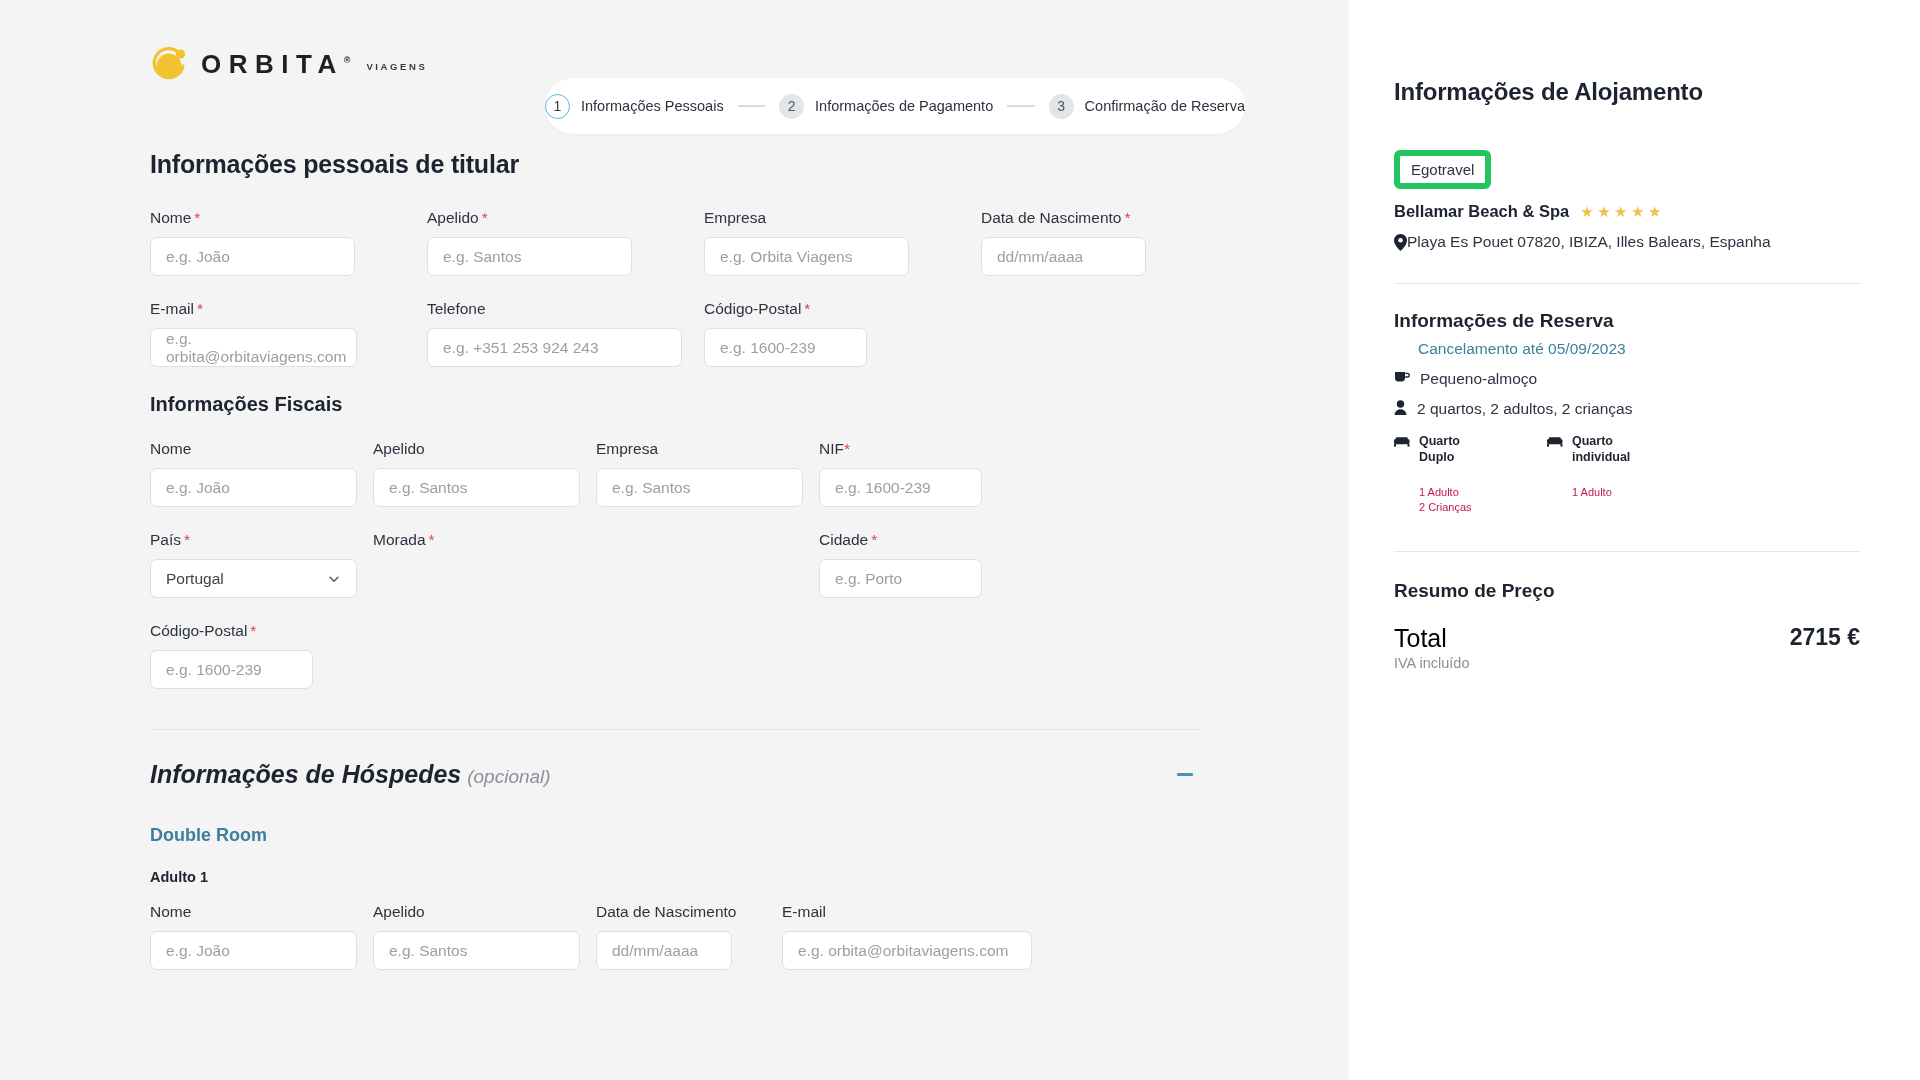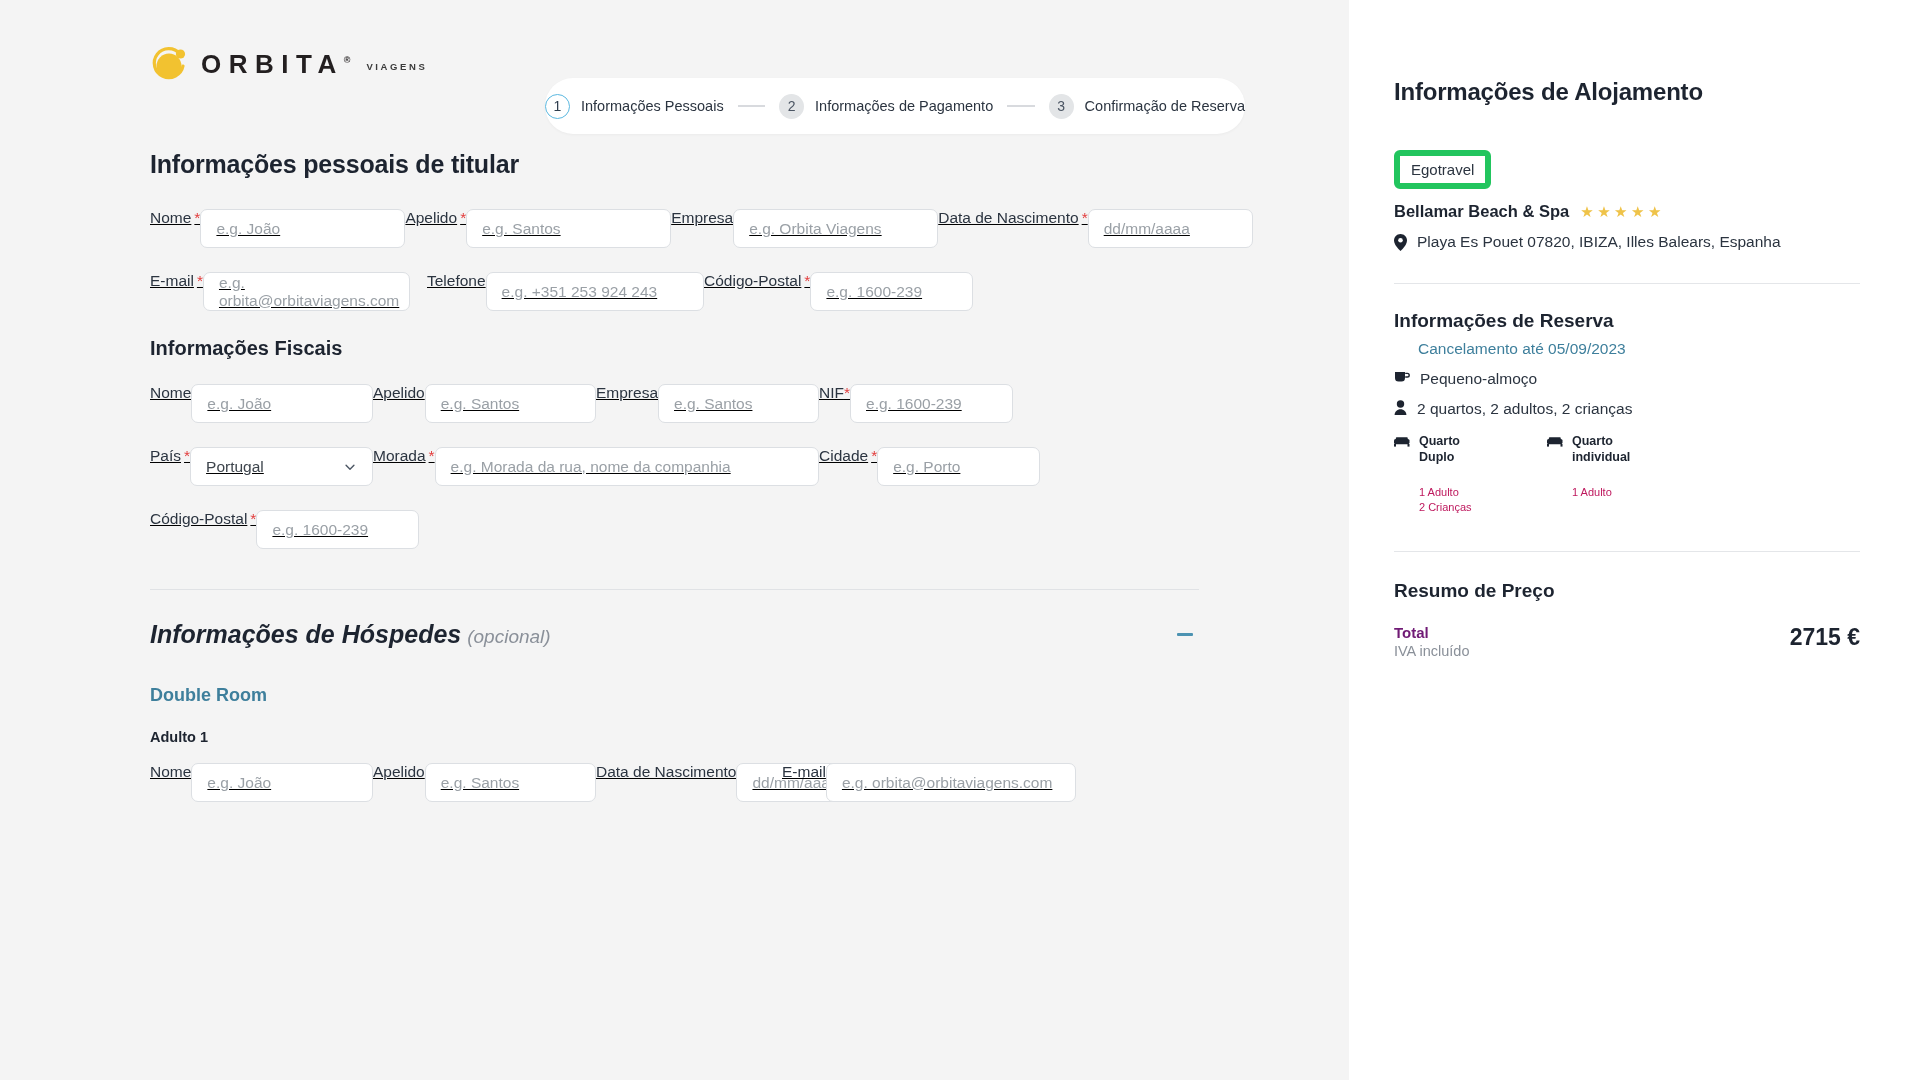--- a/index.html
+++ b/index.html
@@ -62,21 +62,21 @@
   h1.section-title {
     font-size: 25px; font-weight: 700; color: #1d2430;
     margin-top: 22px; margin-bottom: 30px; letter-spacing: -0.2px;
   }
   h2.sub-title {
     font-size: 20px; font-weight: 700; color: #1d2430;
     margin-top: 26px; margin-bottom: 24px;
   }
 
   .row { display: flex; gap: 0; margin-bottom: 24px; }
-  .field { display: flex; flex-direction: row; text-decoration: underline; }
+  .field { display: flex; flex-direction: column; }
   .field-label {
     font-size: 15.5px; color: #2b3440; margin-bottom: 10px; white-space: nowrap;
   }
   .req { color: #e23b3b; margin-left: 3px; }
   .req.tight { margin-left: 0px; }
   .input {
     height: 39px; border: 1px solid #dcdfe3; border-radius: 7px;
     background: #ffffff; padding: 0 15px;
     font-size: 15.5px; color: #9aa0a6;
     display: flex; align-items: center;
@@ -120,38 +120,38 @@
     font-size: 24px; font-weight: 700; color: #1d2430; letter-spacing: -0.2px;
   }
   .badge {
     display: inline-block; margin-top: 44px;
     border: 6px solid #22c55e; border-radius: 6px;
     padding: 5px 11px; font-size: 15px; color: #2b3440;
   }
   .hotel-line { display: flex; align-items: center; gap: 11px; margin-top: 13px; }
   .hotel-name { font-size: 16.5px; font-weight: 700; color: #1d2430; }
   .stars { display: flex; gap: 3.5px; color: #efc349; font-size: 15px; line-height: 1; }
-  .addr-line { display: flex; align-items: center; gap: 10px; margin-top: 12px; }
+  .addr-line { display: flex; align-items: center; margin-top: 12px; }
   .addr-text { font-size: 15.5px; color: #2b3440; }
   .ic { flex: 0 0 auto; display: inline-flex; }
   .aside-divider { height: 1px; background: #e4e6e9; margin: 32px 0 0 0; }
   .aside h3 {
     font-size: 19px; font-weight: 700; color: #1d2430; margin-top: 26px; margin-bottom: 16px;
   }
   .info-line { display: flex; align-items: flex-start; gap: 10px; margin-bottom: 12px; }
   .info-text { font-size: 15.5px; color: #2b3440; }
   .cancel-link { font-size: 15.5px; color: #3e7f9c; margin-left: 24px; display: block; margin-top: 3px; }
   .rooms { display: flex; gap: 58px; margin-top: 16px; }
   .room-col { display: flex; gap: 9px; align-items: flex-start; }
   .room-name { font-size: 12.5px; font-weight: 700; color: #1d2430; line-height: 1.25; max-width: 70px;}
   .room-occ { font-size: 11px; color: #be185d; margin-top: 20px; line-height: 1.35; }
   .price-total {
     display: flex; justify-content: space-between; align-items: flex-start; margin-top: 22px;
   }
-  .total-label { font-size: 15px; font-weight: 700; color: #701a75; }
+  .total-label { font-size: 25px; font-weight: 400; color: #000000; }
   .total-sub { font-size: 14.5px; color: #8a9099; margin-top: 2px; }
   .total-value { font-size: 23px; font-weight: 700; color: #1d2430; }
 </style>
 </head>
 <body>
 
 <div class="page">
 
   <div class="main">
 
@@ -253,21 +253,20 @@
             <span>Portugal</span>
             <span class="chev">
               <svg viewBox="0 0 16 16" width="14" height="14">
                   <path d="M3.5 6 L8 10.5 L12.5 6" fill="none" stroke="#4b5563" stroke-width="1.6" stroke-linecap="round" stroke-linejoin="round"></path>
                 </svg>
             </span>
           </div>
         </div>
         <div class="field" style="width:446px">
           <span class="field-label"><span>Morada</span><span class="req">*</span></span>
-          <div class="input" style="width:424px">e.g. Morada da rua, nome da companhia</div>
         </div>
         <div class="field">
           <span class="field-label"><span>Cidade</span><span class="req">*</span></span>
           <div class="input" style="width:163px">e.g. Porto</div>
         </div>
       </div>
 
       <div class="row">
         <div class="field">
           <span class="field-label"><span>Código-Postal</span><span class="req">*</span></span>

